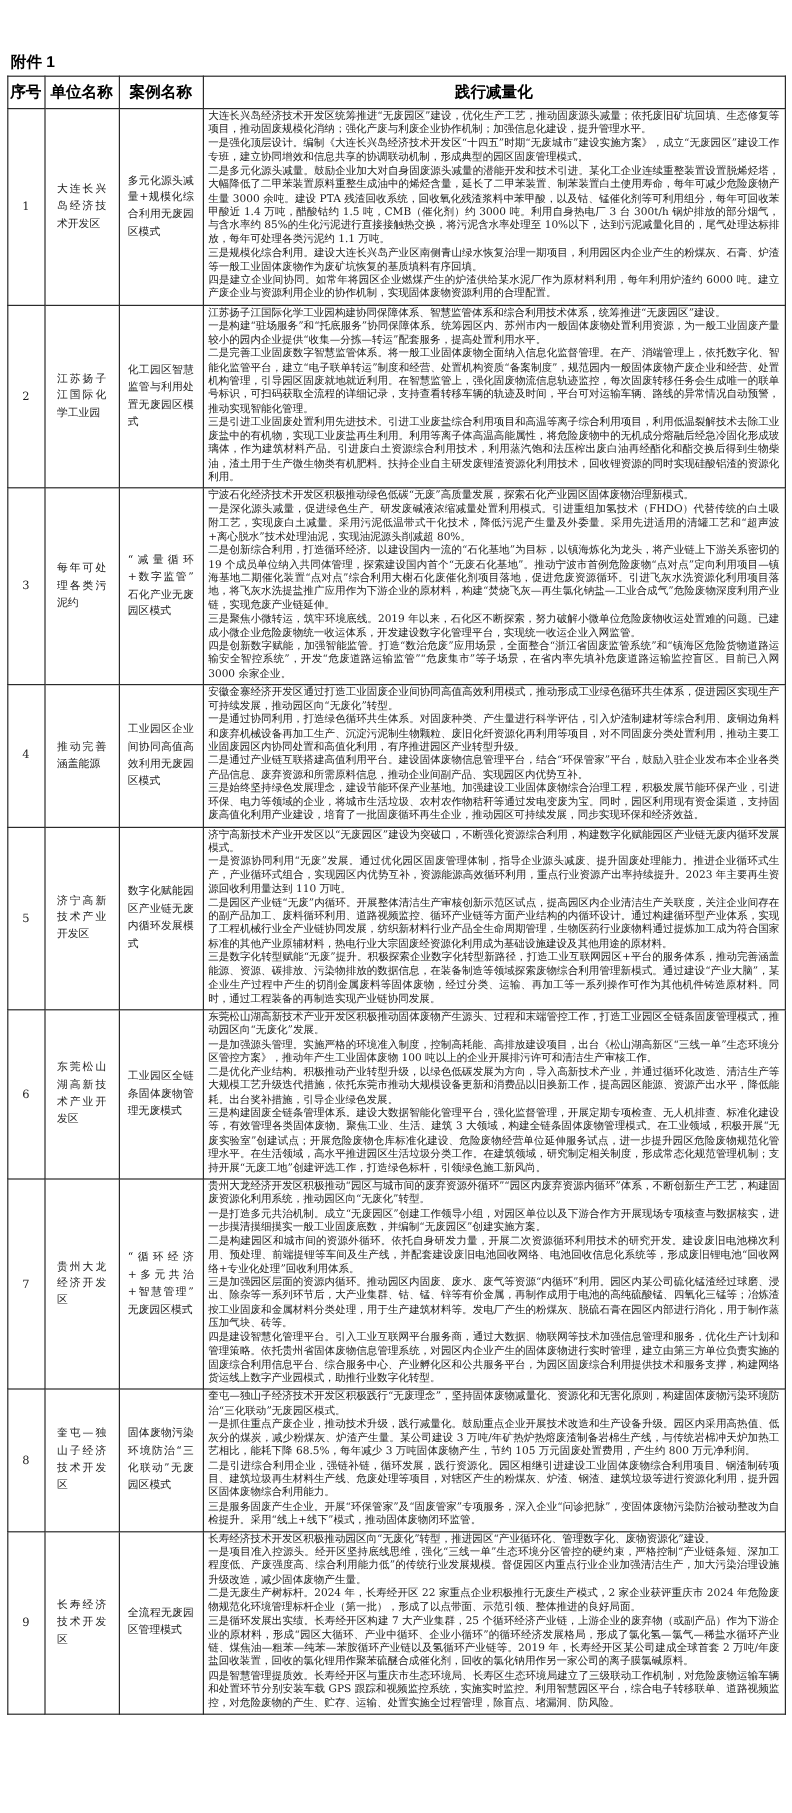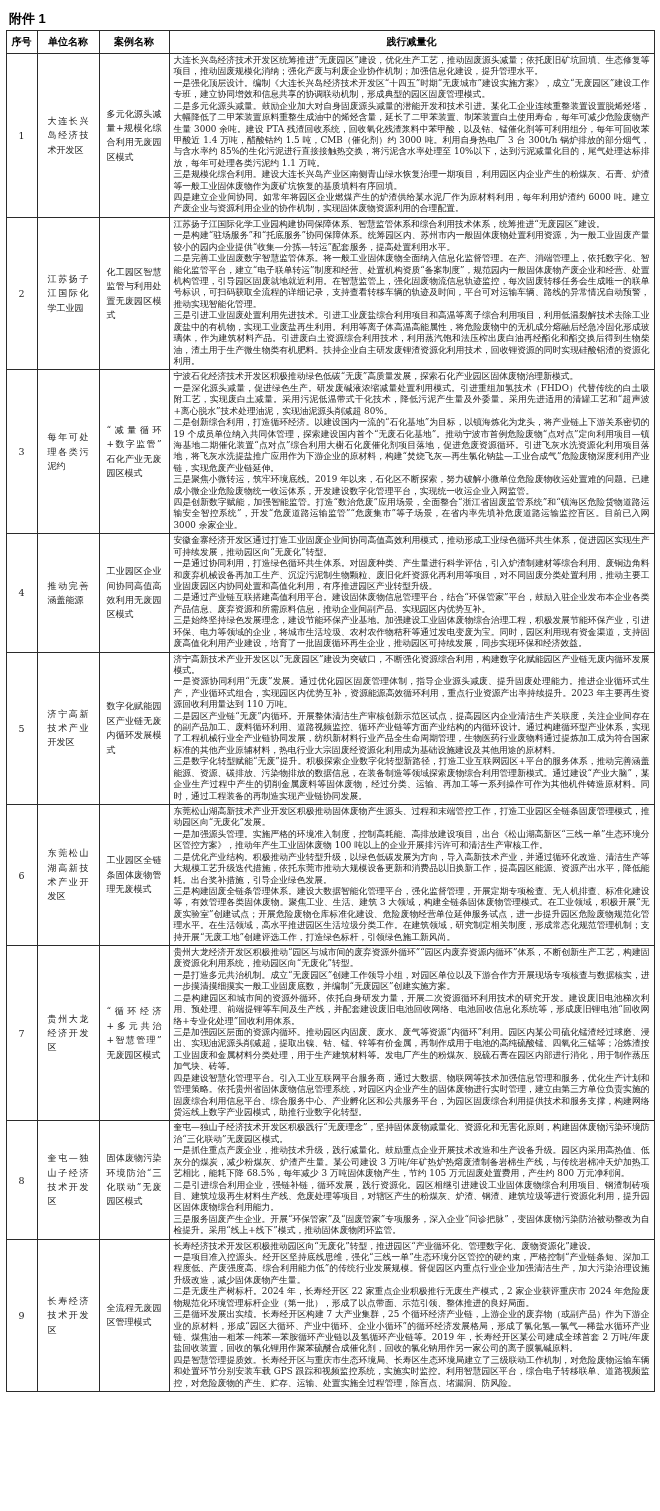--- a/index.html
+++ b/index.html
@@ -2,21 +2,21 @@
 <html lang="zh"><head>
 <meta charset="utf-8">
 <style>
   html,body { margin:0; padding:0; background:#ffffff; }
   body {
     width:660px;
     font-family:"DejaVu Serif", serif;
     color:#1c1c1c;
     -webkit-font-smoothing:antialiased;
   }
-  .page { width:660px; box-sizing:border-box; padding:6px 5px 10px 5px; }
+  .page { width:660px; box-sizing:border-box; padding:6px 5px 10px 5px;margin-top:33px; }
   .attachment {
     font-family:"Liberation Sans", sans-serif;
     font-weight:bold;
     font-size:13px;
     margin:4px 0 2px 4px;
     color:#000;
   }
   .doc-title {
     text-align:center;
     font-family:"Liberation Sans", sans-serif;
@@ -33,21 +33,21 @@
     table-layout:fixed;
   }
   .case-table th, .case-table td {
     border:1px solid #2b2b2b;
     vertical-align:middle;
     box-sizing:border-box;
   }
   .case-table th {
     font-family:"Liberation Sans", sans-serif;
     font-weight:bold;
-    font-size:10px;
+    font-size:13px;
     padding:4px 1px;
     text-align:center;
     color:#000;
   }
   col.c-no   { width:31px; }
   col.c-unit { width:62px; }
   col.c-case { width:70px; }
   col.c-prac { width:485px; }
   td.cell-no {
     text-align:center;
@@ -170,21 +170,21 @@
   </tr>
 
   <tr>
     <td class="cell-no">7</td>
     <td class="cell-unit">贵州大龙经济开发区</td>
     <td class="cell-case">“循环经济+多元共治+智慧管理”无废园区模式</td>
     <td class="cell-prac">
             <p>贵州大龙经济开发区积极推动“园区与城市间的废弃资源外循环”“园区内废弃资源内循环”体系，不断创新生产工艺，构建固废资源化利用系统，推动园区向“无废化”转型。</p>
             <p>一是打造多元共治机制。成立“无废园区”创建工作领导小组，对园区单位以及下游合作方开展现场专项核查与数据核实，进一步摸清摸细摸实一般工业固废底数，并编制“无废园区”创建实施方案。</p>
             <p>二是构建园区和城市间的资源外循环。依托自身研发力量，开展二次资源循环利用技术的研究开发。建设废旧电池梯次利用、预处理、前端提锂等车间及生产线，并配套建设废旧电池回收网络、电池回收信息化系统等，形成废旧锂电池“回收网络+专业化处理”回收利用体系。</p>
-            <p>三是加强园区层面的资源内循环。推动园区内固废、废水、废气等资源“内循环”利用。园区内某公司硫化锰渣经过球磨、浸出、实现油泥源头削减超，提取出镍、钴、锰、锌等有价金属，再制作成用于电池的高纯硫酸锰、四氧化三锰等；冶炼渣按工业固废和金属材料分类处理，用于生产建筑材料等。发电厂产生的粉煤灰、脱硫石膏在园区内部进行消化，用于制作蒸压加气块、砖等。</p>
+            <p>三是加强园区层面的资源内循环。推动园区内固废、废水、废气等资源“内循环”利用。园区内某公司硫化锰渣经过球磨、浸出、除杂等一系列环节后，大产业集群、钴、锰、锌等有价金属，再制作成用于电池的高纯硫酸锰、四氧化三锰等；冶炼渣按工业固废和金属材料分类处理，用于生产建筑材料等。发电厂产生的粉煤灰、脱硫石膏在园区内部进行消化，用于制作蒸压加气块、砖等。</p>
             <p>四是建设智慧化管理平台。引入工业互联网平台服务商，通过大数据、物联网等技术加强信息管理和服务，优化生产计划和管理策略。依托贵州省固体废物信息管理系统，对园区内企业产生的固体废物进行实时管理，建立由第三方单位负责实施的固废综合利用信息平台、综合服务中心、产业孵化区和公共服务平台，为园区固废综合利用提供技术和服务支撑，构建网络货运线上数字产业园模式，助推行业数字化转型。</p>
           </td>
   </tr>
 
   <tr>
     <td class="cell-no">8</td>
     <td class="cell-unit">奎屯—独山子经济技术开发区</td>
     <td class="cell-case">固体废物污染环境防治“三化联动”无废园区模式</td>
     <td class="cell-prac">
             <p>奎屯—独山子经济技术开发区积极践行“无废理念”，坚持固体废物减量化、资源化和无害化原则，构建固体废物污染环境防治“三化联动”无废园区模式。</p>

